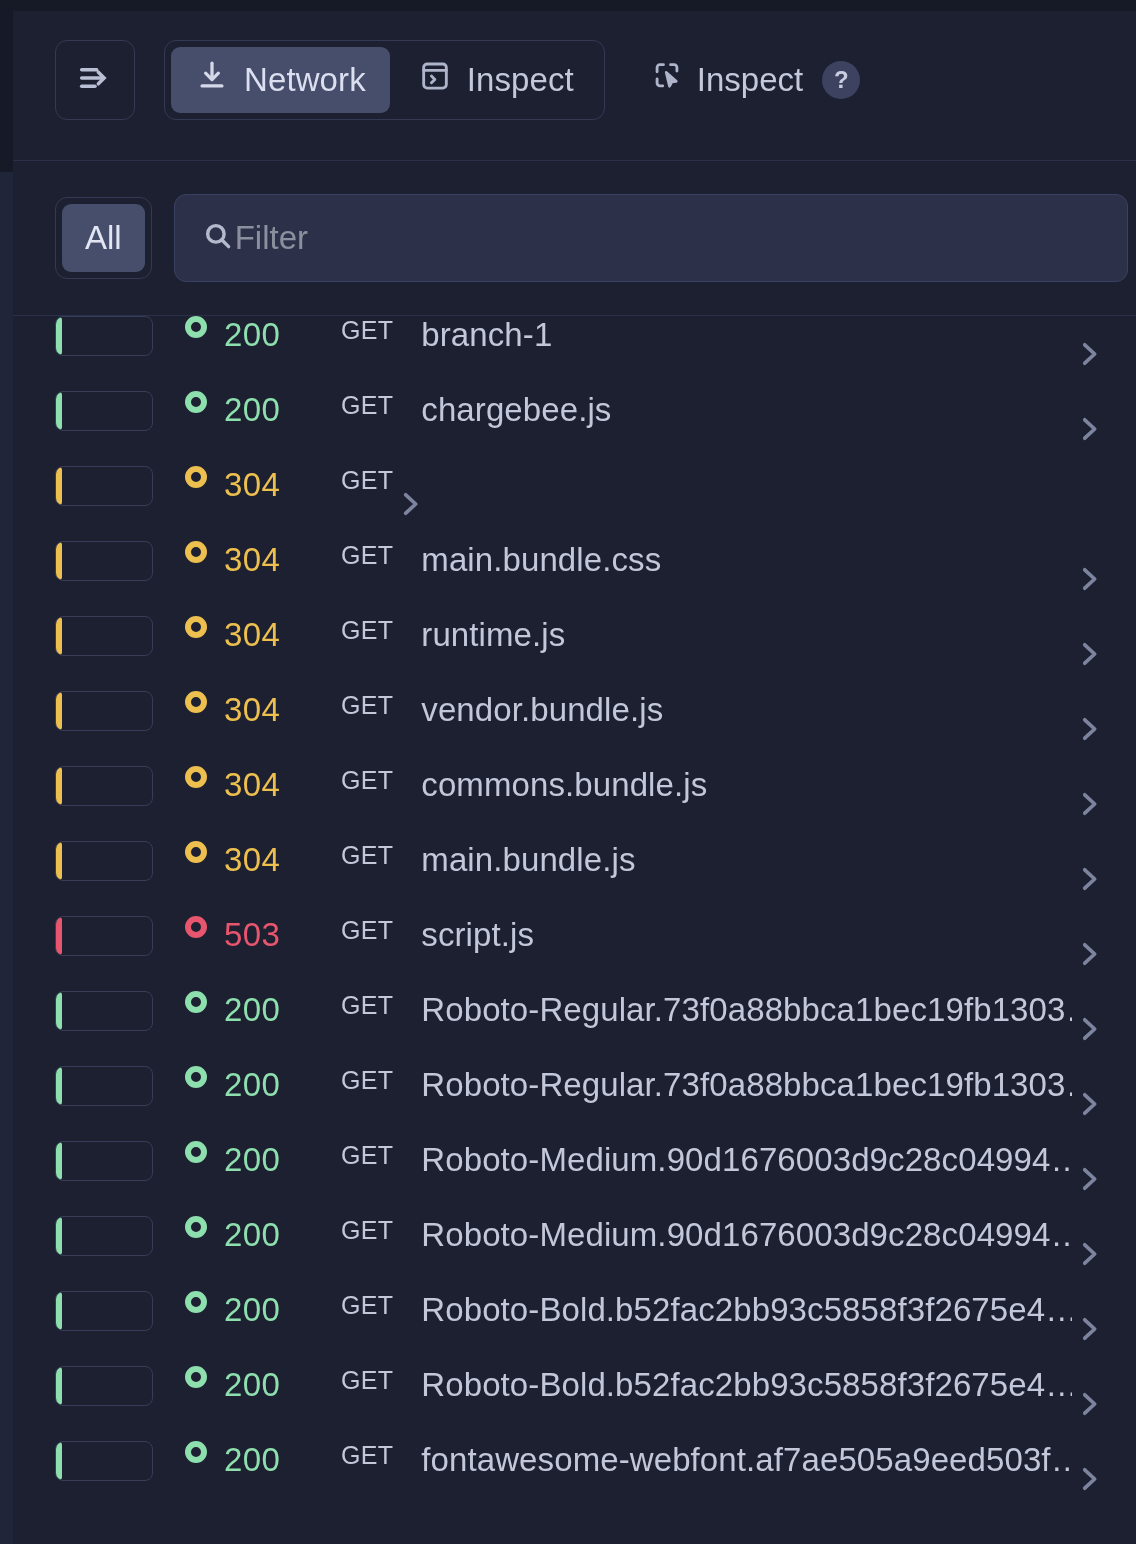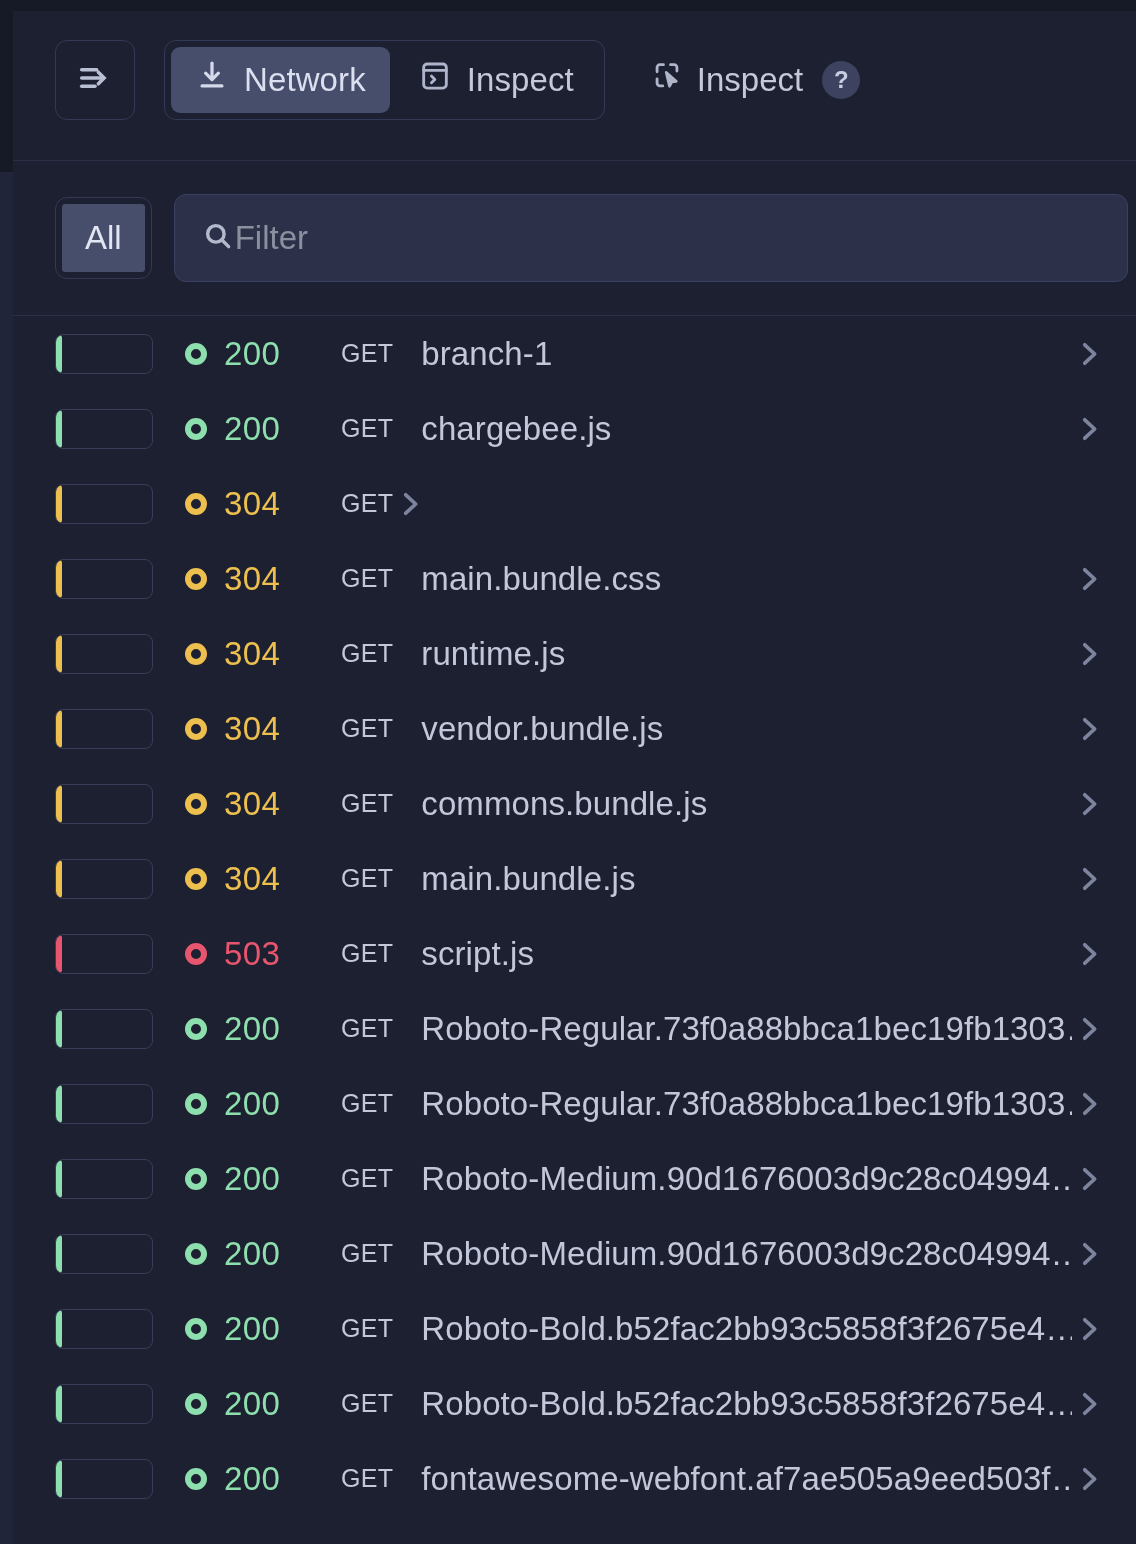--- a/index.html
+++ b/index.html
@@ -135,21 +135,21 @@
     display: flex;
     align-items: center;
     padding: 6px;
     gap: 2px;
     flex: none;
   }
   .filter-chip {
     height: 68px;
     display: flex; align-items: center;
     padding: 0 23px;
-    border-radius: 3px;
+    border-radius: 9px;
     color: #c3c8db;
     font-size: 33px;
     white-space: nowrap;
   }
   .filter-chip.active { background: #474e6b; color: #e2e6f3; }
 
   .search-wrap {
     flex: 1;
     height: 88px;
     background: #2c3149;
@@ -177,21 +177,20 @@
     position: relative;
     margin-left: 13px;
     width: 1123px;
     flex: 1;
     overflow: hidden;
     background: #1d2030;
   }
   .req-row {
     height: 75px;
     display: flex;
-    align-items: center;
     padding-left: 42px;
     padding-right: 30px;
     gap: 0;
   }
 
   .waterfall {
     width: 98px;
     height: 40px;
     border: 1px solid #373d59;
     border-radius: 8px;

